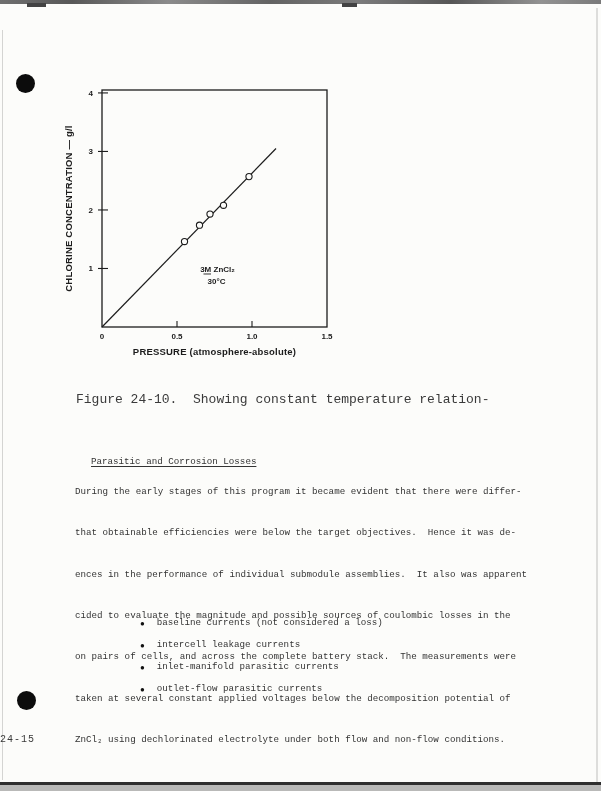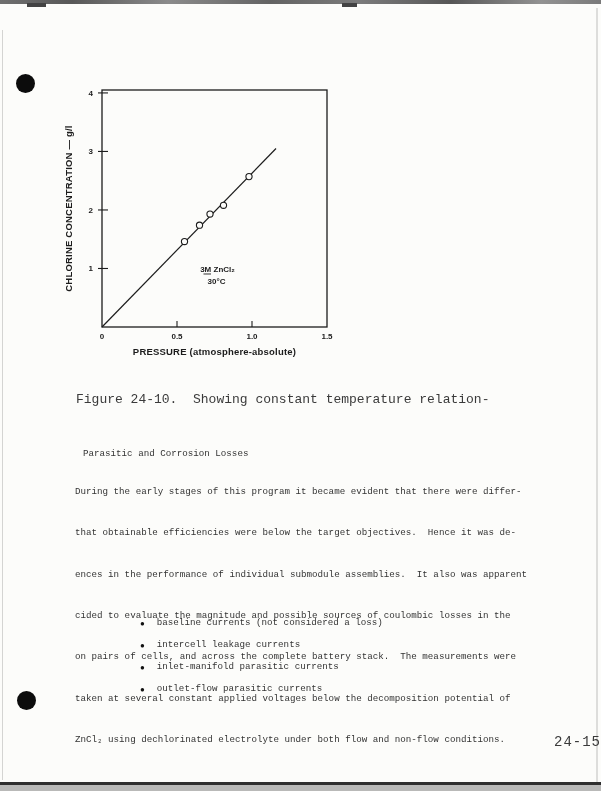--- a/index.html
+++ b/index.html
@@ -26,35 +26,35 @@
   
   .chart-root{position:absolute;left:50px;top:70px;width:300px;height:300px;}
   .chart-root svg{display:block;width:300px;height:300px;}
   .chart-root text{font-family:"Liberation Sans","DejaVu Sans",sans-serif;font-weight:bold;fill:#1c1c1c;}
 
   
   .caption{position:absolute;left:76px;top:371px;width:390px;
     font-size:13px;line-height:11.3px;color:#3a3a3a;white-space:pre;}
 
   
-  .section-heading{position:absolute;left:75px;top:440px;margin:8px;
-    font-size:9.2px;font-weight:normal;
+  .section-heading{position:absolute;left:75px;top:440px;margin:16px;
+    font-size:9.2px;font-weight:normal;text-decoration:underline;
     text-underline-offset:2px;color:#333;white-space:pre;}
   .paragraph{position:absolute;left:75px;top:460px;width:470px;
     font-size:9.2px;color:#333;white-space:pre;}
   .paragraph div{height:19.35px;line-height:19.35px;}
 
   .bullets{position:absolute;left:140px;top:617px;margin:0;padding:0;list-style:none;
     font-size:9.2px;color:#333;}
   .bullets li{display:flex;align-items:flex-start;margin-bottom:10.6px;line-height:11.5px;white-space:pre;}
   .bullets .dot{display:inline-block;flex:0 0 auto;margin:2.5px 12px 0 0;
     font-size:8px;line-height:7px;color:#111;}
 
-  .page-number{position:absolute;left:0;top:734px;width:601px;text-align:right;
-    font-size:14px;color:#3a3a3a;letter-spacing:1px;}
+  .page-number{position:absolute;left:0;top:734px;width:601px;text-align:left;
+    font-size:10px;color:#3a3a3a;letter-spacing:1px;}
 </style>
 </head>
 <body>
 
 <div class="page">
 
   <div class="edge-top"></div>
   <div class="corner-mark mark-left"></div>
   <div class="corner-mark mark-right"></div>
   <div class="punch-hole hole-top"></div>

